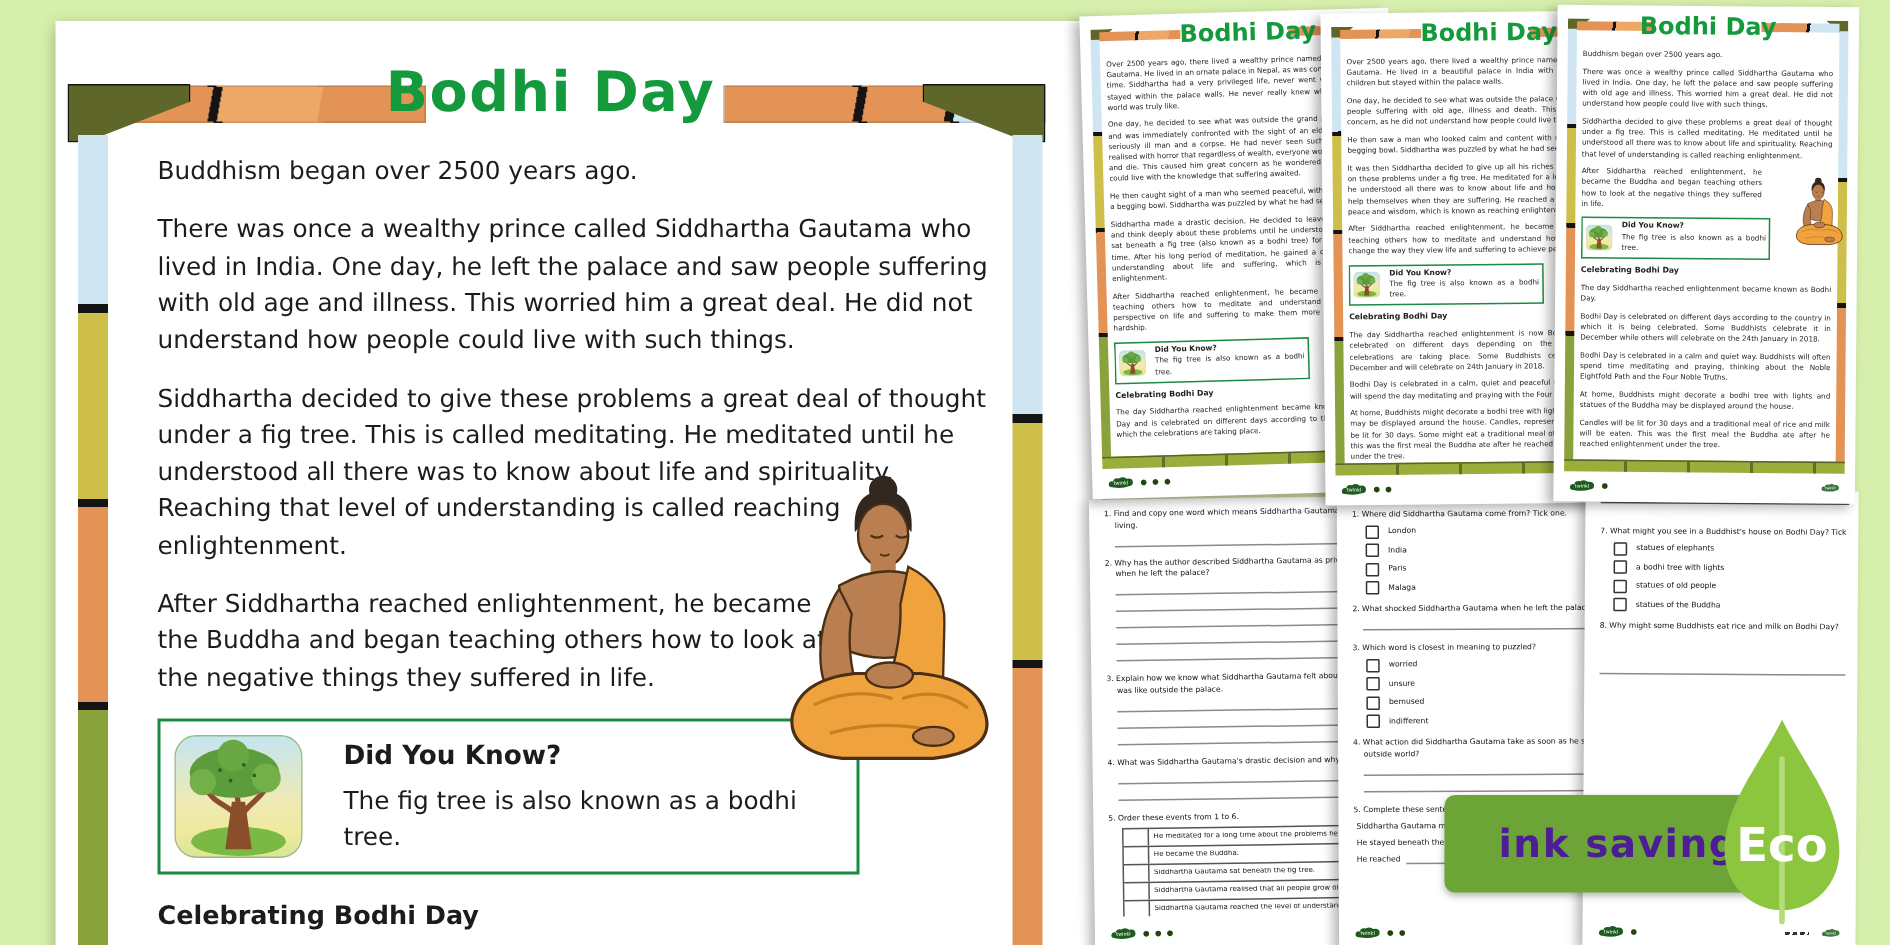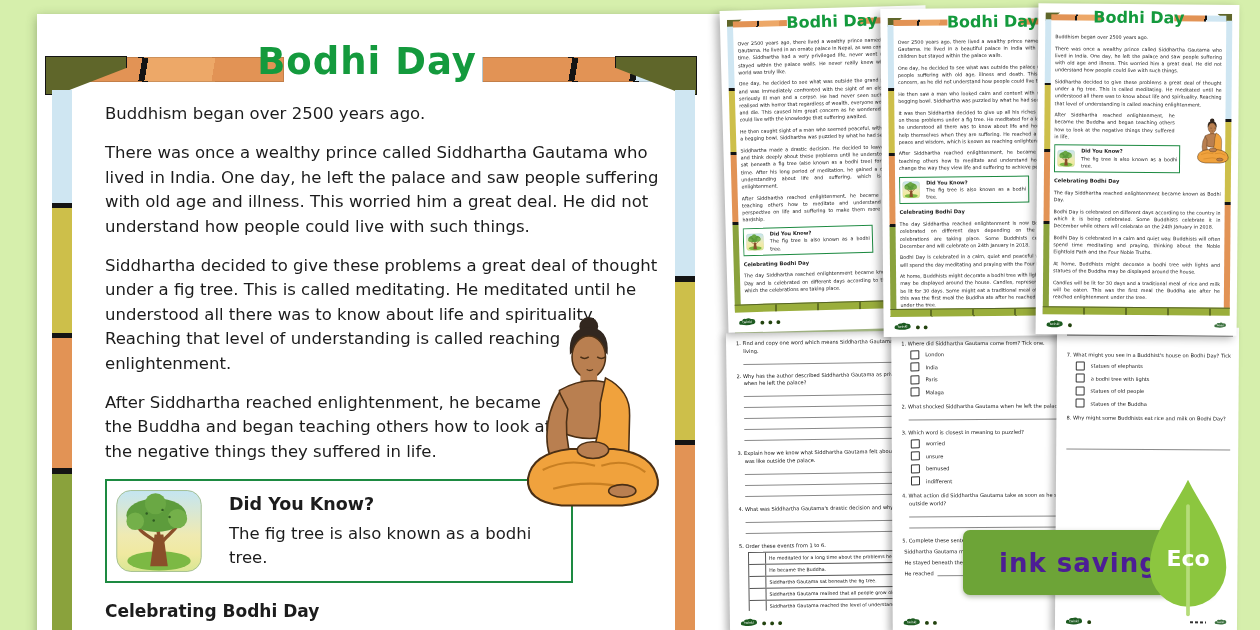--- a/index.html
+++ b/index.html
@@ -81,21 +81,21 @@
   .otext{padding-left:3px;font-size:4.7px;white-space:nowrap;overflow:hidden;}
   .csrow{display:flex;align-items:flex-end;margin:5px 2px 0 2px;white-space:nowrap;}
   .csrow .fill{flex:1;border-bottom:0.8px solid #8a8a8a;margin-left:4px;height:5px;min-width:10px;}
   
   .ink-badge{position:absolute;left:963px;top:530px;width:251px;height:65px;z-index:20;
     background:#6da437;border-radius:7px;box-shadow:0 2px 5px rgba(40,60,20,.35);
     display:flex;align-items:center;}
   .ink-badge span{color:#4c1d95;font-size:26px;font-weight:600;letter-spacing:1px;padding-left:36px;}
   .eco-leaf{position:absolute;left:1146px;top:477px;width:84px;height:142px;z-index:21;}
   .eco-label{position:absolute;left:1146px;top:546px;width:84px;text-align:center;z-index:22;
-    color:#fff;font-size:22px;font-weight:800;}
+    color:#fff;font-size:31px;font-weight:800;}
 </style>
 </head>
 <body>
 
 <svg width="0" height="0" style="position:absolute">
   <defs>
     <linearGradient id="tg" x1="0" y1="0" x2="0" y2="1">
       <stop offset="0" stop-color="#c4e5f2"></stop>
         <stop offset="0.55" stop-color="#efeab2"></stop>
       <stop offset="0.78" stop-color="#f0e9a0"></stop>

